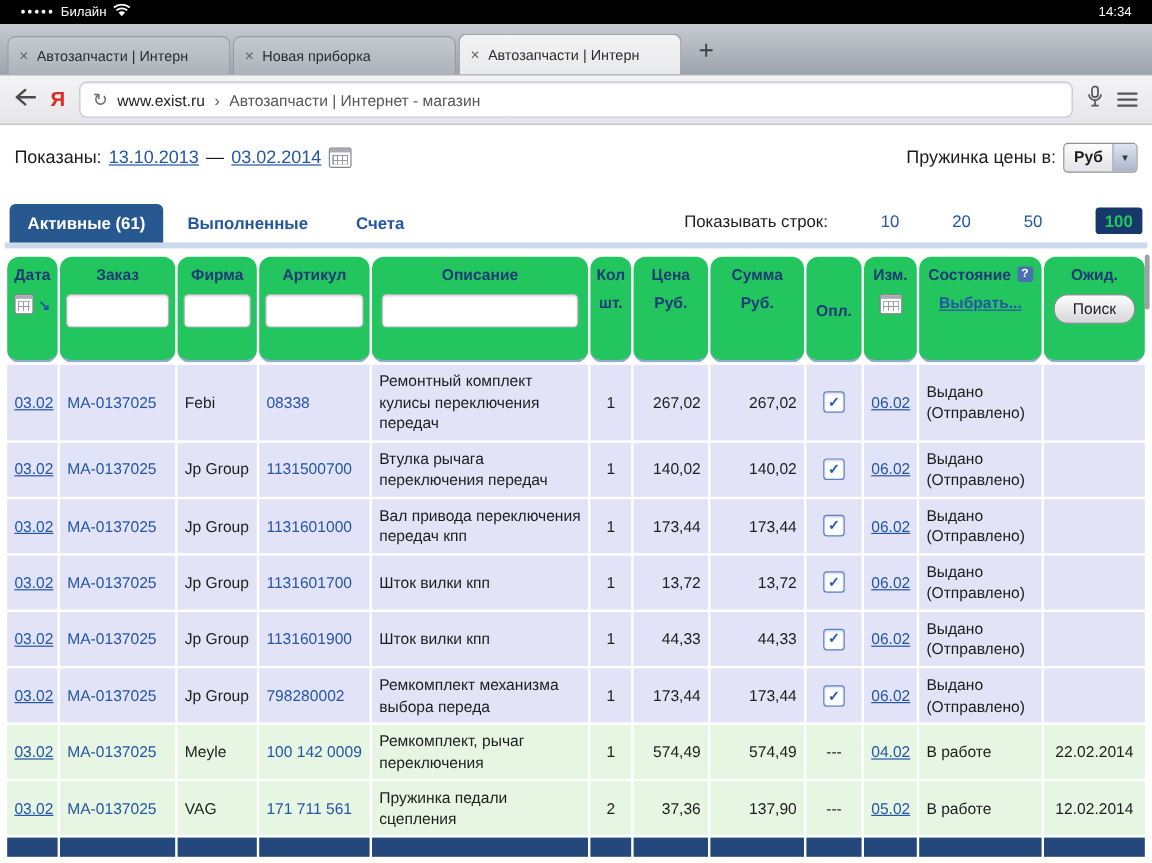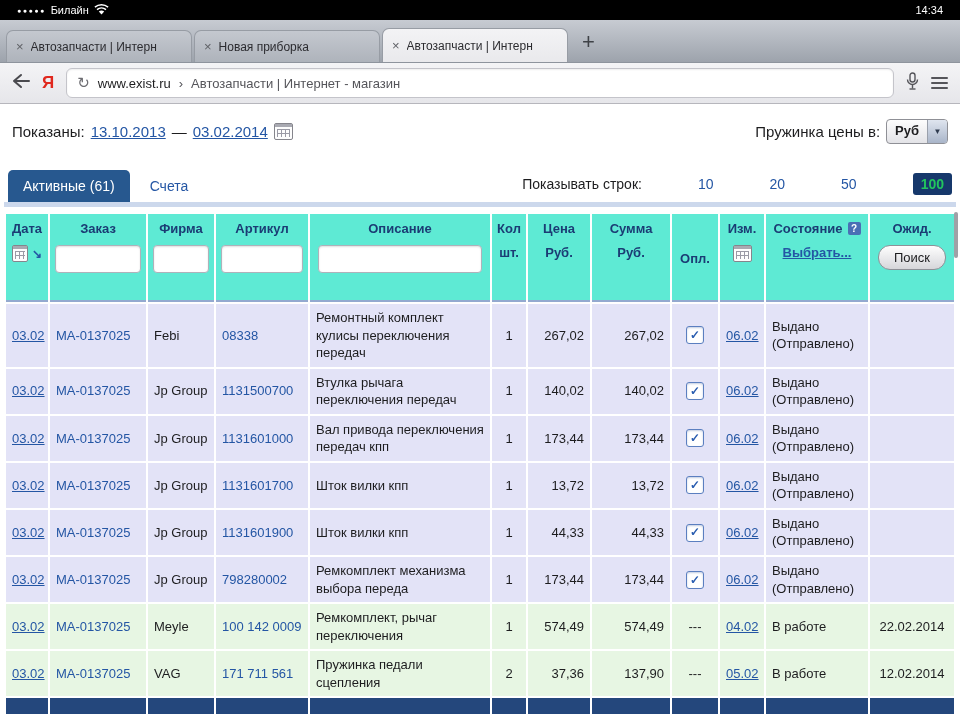--- a/index.html
+++ b/index.html
@@ -41,29 +41,29 @@
   .cal-icon{display:inline-block;width:17px;height:15px;border:1px solid #85858c;border-radius:2px;background:#fdfdfd;position:relative;vertical-align:middle;}
   .cal-icon::before{content:"";position:absolute;top:0;left:0;right:0;height:3px;background:#a9aab2;}
   .cal-icon::after{content:"";position:absolute;left:2px;right:2px;top:5px;bottom:2px;
     background:repeating-linear-gradient(90deg,#9a9aa5 0 1px,transparent 1px 4px),
                repeating-linear-gradient(#9a9aa5 0 1px,transparent 1px 4px);}
   .currency-select{display:inline-flex;align-items:stretch;border:1px solid #8f9096;border-radius:4px;overflow:hidden;height:23px;background:linear-gradient(#fdfdfd,#e3e3e7);cursor:pointer;font-weight:bold;}
   .currency-value{padding:3px 8px 0;font-size:13px;}
   .currency-arrow{width:19px;background:linear-gradient(#dfe5ef,#a9b5c9);border-left:1px solid #9aa0ab;display:flex;align-items:center;justify-content:center;font-size:8px;color:#2e3a4e;}
   
   .tabs-bar{display:flex;align-items:flex-end;margin-top:26px;border-bottom:5px solid #ccd8ec;padding:0 4px;}
-  .page-tab{font-size:14px;font-weight:normal;cursor:pointer;}
+  .page-tab{font-size:14px;font-weight:bold;cursor:pointer;}
   .page-tab.active{background:#27588f;color:#fff;padding:8px 15px;border-radius:5px 5px 0 0;}
   .page-tab.plain{color:#2456a4;padding:8px 20px;}
-  .rows-count{margin-left:auto;display:flex;align-items:center;gap:12px;font-size:14px;padding-bottom:7px;}
+  .rows-count{margin-left:auto;display:flex;align-items:center;gap:0;font-size:14px;padding-bottom:7px;}
   .rows-opt{color:#2456a4;cursor:pointer;margin-left:44px;}
   .rows-opt.selected{background:#16386b;color:#22c55e;padding:3px 8px;border-radius:3px;font-weight:bold;}
   
   table.orders{border-collapse:separate;border-spacing:2px;table-layout:fixed;width:952px;margin-top:5px;}
-  th{background:#5eead4;color:#1b3c74;font-size:13px;font-weight:bold;vertical-align:top;padding:7px 3px 5px;height:74px;border-bottom:2px solid #93a9cf;}
+  th{background:#22c55e;color:#1b3c74;font-size:13px;font-weight:bold;vertical-align:top;padding:7px 3px 5px;height:74px;border-bottom:2px solid #93a9cf;border-radius:10px;}
   th.v-mid{vertical-align:middle;}
   .h-filter{margin-top:9px;display:flex;justify-content:center;align-items:center;gap:4px;}
   .h-filter.spread{justify-content:space-between;padding:0 3px;}
   .h-input{height:24px;border:1px solid #aeb2ba;border-radius:4px;box-shadow:inset 0 1px 2px rgba(0,0,0,.13);width:calc(100% - 10px);font-family:"Liberation Sans",sans-serif;}
   .h-input.narrow{width:calc(100% - 16px);}
   .sort-arrow{color:#2456a4;font-size:12px;}
   .help-icon{display:inline-block;width:13px;height:13px;background:#4a6fb5;color:#fff;font-size:10px;font-weight:bold;border-radius:2px;text-align:center;line-height:13px;cursor:pointer;}
   .choose-lnk{font-weight:bold;}
   .search-btn{font-size:13px;color:#1c1c1e;background:linear-gradient(#fefefe,#d6d6da);border:1px solid #8e9097;border-radius:12px;padding:4px 15px;cursor:pointer;font-family:"Liberation Sans",sans-serif;}
   td{font-size:13px;padding:5px 6px;vertical-align:middle;line-height:1.35;}
@@ -153,20 +153,21 @@
       <span>Пружинка цены в:</span>
       <span class="currency-select">
         <span class="currency-value">Руб</span>
         <span class="currency-arrow">▼</span>
       </span>
     </div>
   </div>
 
   <div class="tabs-bar">
     <span class="page-tab active">Активные (61)</span>
+    <span class="page-tab plain">Выполненные</span>
     <span class="page-tab plain">Счета</span>
     <span class="rows-count">
       <span>Показывать строк:</span>
       <span class="rows-opt">10</span>
       <span class="rows-opt">20</span>
       <span class="rows-opt">50</span>
       <span class="rows-opt selected">100</span>
     </span>
   </div>
 

